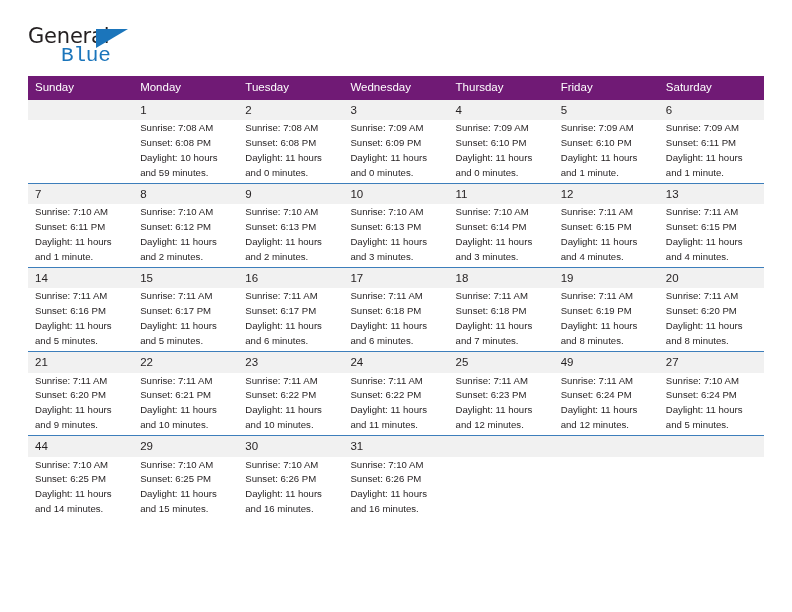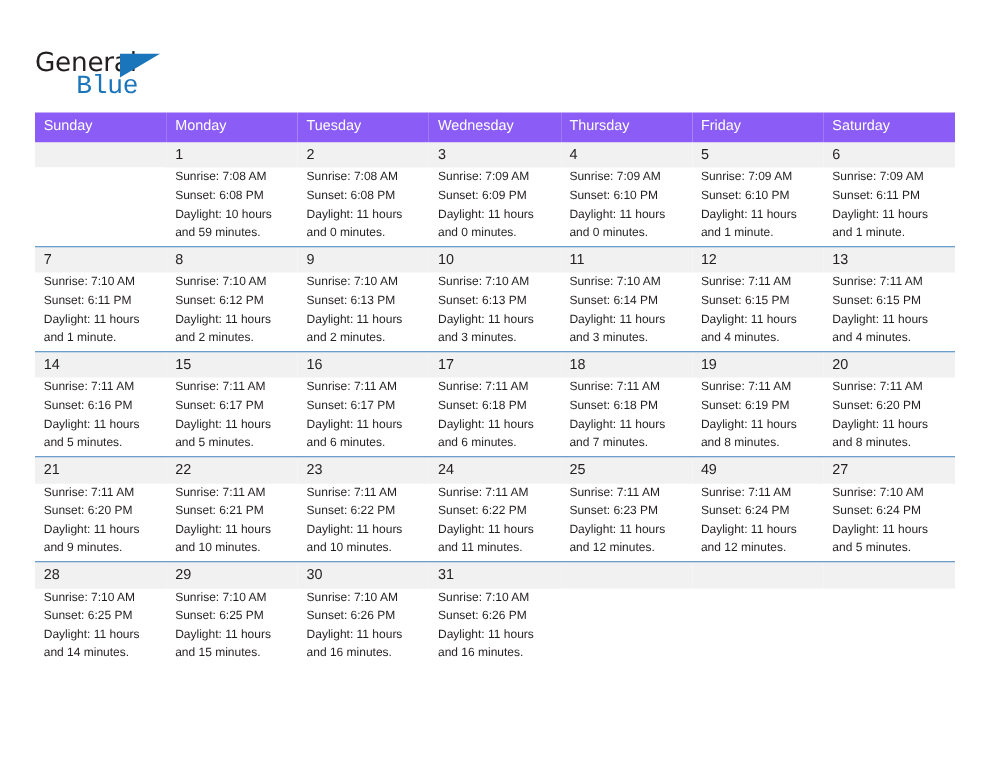--- a/index.html
+++ b/index.html
@@ -12,21 +12,21 @@
     height: 612px;
     font-family: "Liberation Sans", sans-serif;
     color: #231f20;
     overflow: hidden;
   }
   .page {
     position: relative;
     width: 748px;
     height: 612px;
     box-sizing: border-box;
-    padding: 14px 28px;
+    padding: 0 28px;
   }
 
   
   .top {
     display: flex;
     align-items: flex-start;
     justify-content: space-between;
     height: 76px;
     padding-top: 26px;
     box-sizing: border-box;
@@ -85,21 +85,21 @@
     line-height: 1;
   }
 
   
   .calendar {
     width: 736px;
     border-collapse: collapse;
     table-layout: fixed;
   }
   .calendar th {
-    background: #8b5cf6;
+    background: #701a75;
     color: #ffffff;
     font-weight: normal;
     font-size: 11.5px;
     text-align: left;
     padding: 5px 0 6px 7px;
     line-height: 1.1;
     border: none;
   }
   .week-sep td {
     padding: 0;
@@ -372,21 +372,21 @@
             <div class="info-line">Sunrise: 7:10 AM</div>
             <div class="info-line">Sunset: 6:24 PM</div>
             <div class="info-line">Daylight: 11 hours</div>
             <div class="info-line">and 5 minutes.</div>
           </td>
         </tr>
         <tr class="week-sep">
           <td colspan="7"></td>
         </tr>
         <tr class="shaded">
-          <td class="daynum">28</td>
+          <td class="daynum">44</td>
           <td class="daynum">29</td>
           <td class="daynum">30</td>
           <td class="daynum">31</td>
           <td class="daynum empty"></td>
           <td class="daynum empty"></td>
           <td class="daynum empty"></td>
         </tr>
         <tr class="plain">
           <td class="dayinfo">
             <div class="info-line">Sunrise: 7:10 AM</div>

